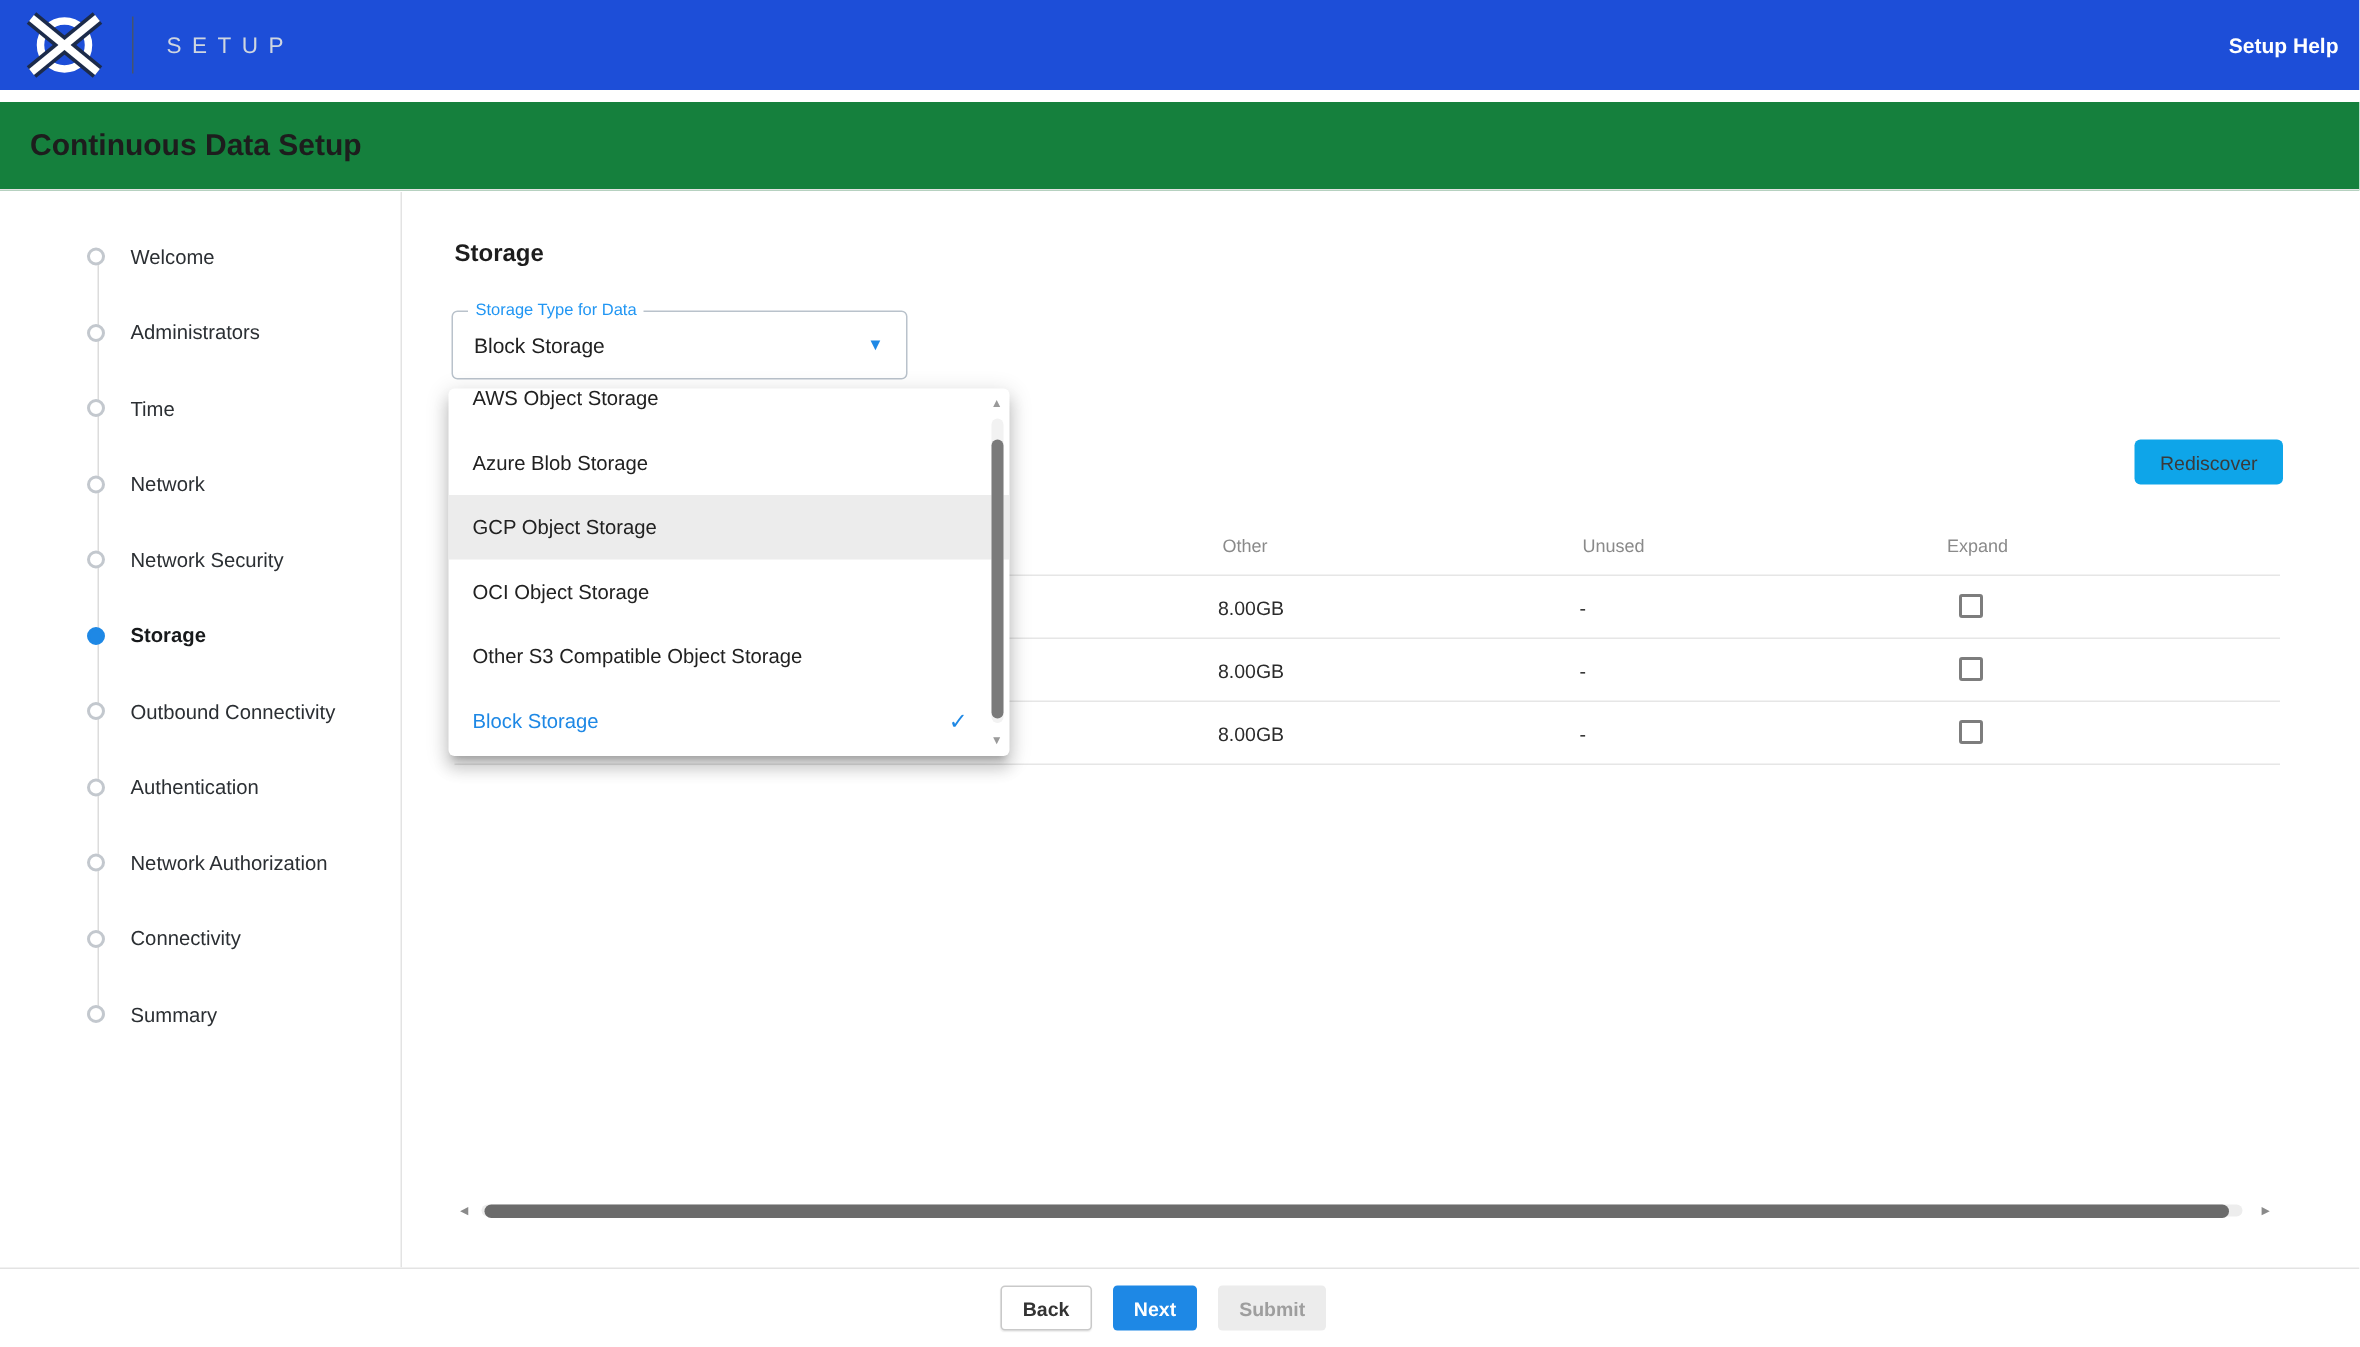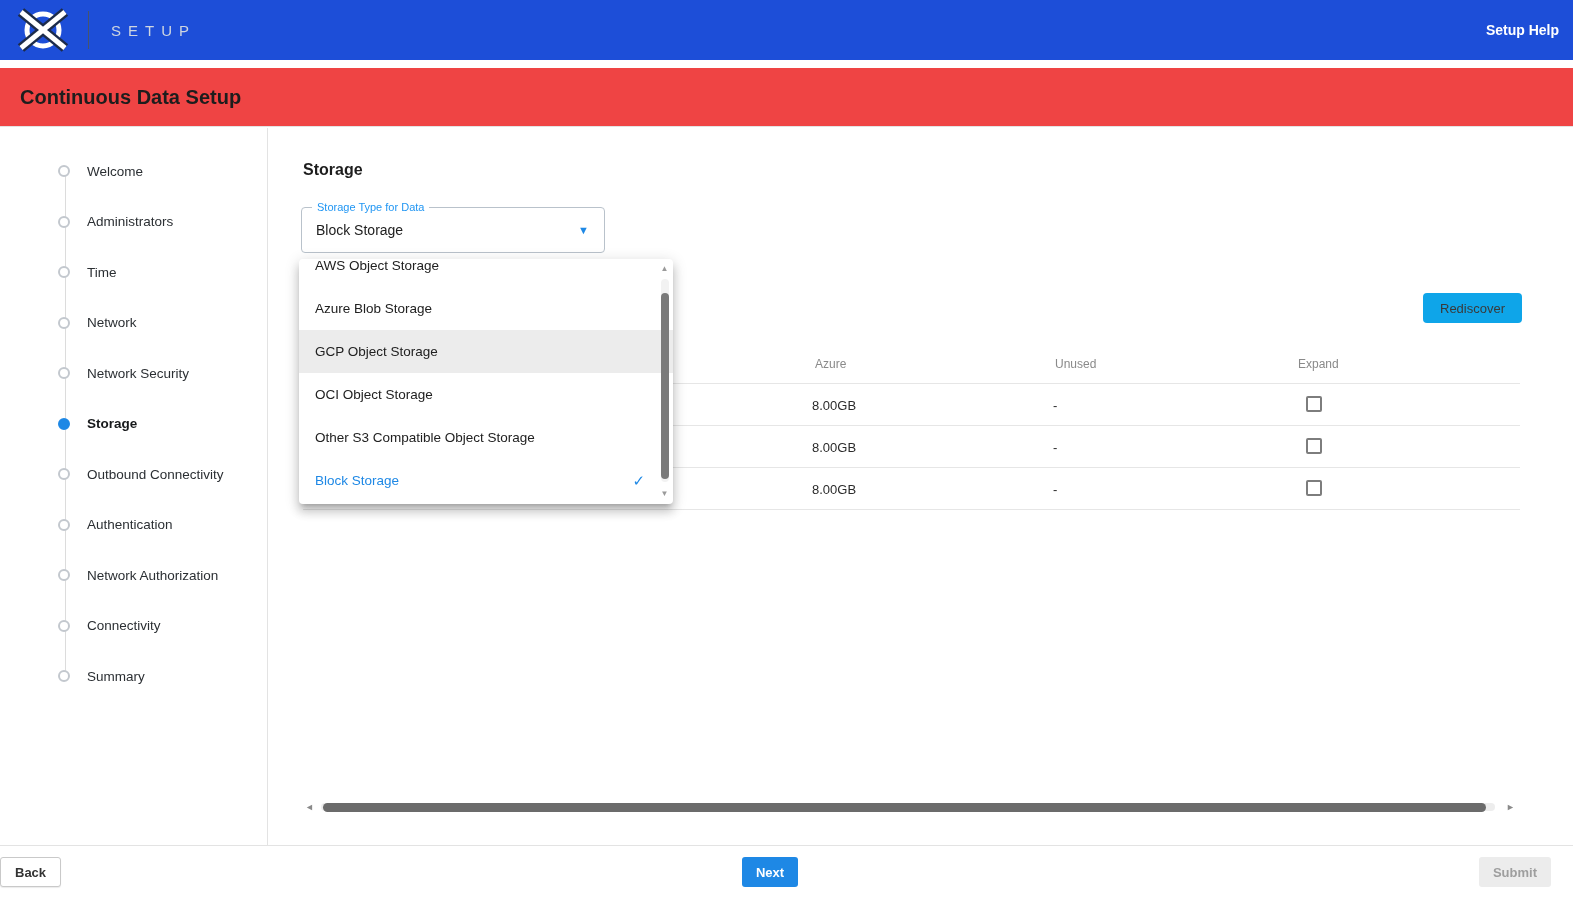--- a/index.html
+++ b/index.html
@@ -24,21 +24,21 @@
   }
   .setup-help {
     margin-left: auto; margin-right: 14px; color: #ffffff; font-size: 14px; font-weight: bold;
     cursor: pointer;
   }
 
   
   .page-header {
     position: absolute; left: 0; top: 68px; width: 1573px; height: 59px;
     border-bottom: 1px solid #e3e3e3; display: flex; align-items: center;
-    background: #ef4444;
+    background: #15803d;
   }
   .page-title { font-size: 20px; font-weight: bold; margin-left: 20px; color: #1d1d1d; }
 
   
   .sidebar {
     position: absolute; left: 0; top: 128px; width: 268px; height: 717px;
     border-right: 1px solid #e3e3e3; background: #fff;
   }
   .stepper { position: relative; padding-top: 18px; }
   .stepper .connector {
@@ -126,21 +126,21 @@
   }
   .h-scroll-left { left: 2px; }
   .h-scroll-right { right: 0px; }
   .h-scroll-track { position: absolute; left: 18px; right: 20px; top: 3px; height: 8px; background: #ededed; border-radius: 4px; }
   .h-scroll-thumb { position: absolute; left: 20px; width: 1163px; top: 2.5px; height: 9px; background: #6b6b6b; border-radius: 5px; cursor: pointer; }
 
   
   .footer {
     position: absolute; left: 0; top: 845px; width: 1573px; height: 53px;
     border-top: 1px solid #e3e3e3; background: #fff;
-    display: flex; align-items: center; justify-content: space-between; gap: 14px; padding-right: 22px;
+    display: flex; align-items: center; justify-content: center; gap: 14px; padding-right: 22px;
   }
   .btn {
     height: 30px; padding: 0 14px; border-radius: 3px; font-family: "Liberation Sans", sans-serif;
     font-size: 13px; font-weight: bold; cursor: pointer;
   }
   .btn-back { background: #ffffff; border: 1px solid #c9c9c9; color: #333; box-shadow: 0 1px 1px rgba(0,0,0,0.08); }
   .btn-next { background: #1e88e5; border: none; color: #ffffff; }
   .btn-submit { background: #ececec; border: none; color: #9e9e9e; cursor: default; }
 </style>
 </head>
@@ -223,21 +223,21 @@
   <div class="select-field">
     <span class="select-label">Storage Type for Data</span>
     <span class="select-value">Block Storage</span>
     <span class="select-caret">▼</span>
   </div>
 
   <button class="rediscover-btn">Rediscover</button>
 
   <div class="disk-table">
     <div class="t-header">
-      <span class="col col-size">Azure</span>
+      <span class="col col-size">Other</span>
       <span class="col col-unused">Unused</span>
       <span class="col col-expand">Expand</span>
     </div>
     <div class="t-row">
       <span class="cell-size">8.00GB</span>
       <span class="cell-unused">-</span>
       <span class="cell-checkbox"></span>
     </div>
     <div class="t-row">
       <span class="cell-size">8.00GB</span>

